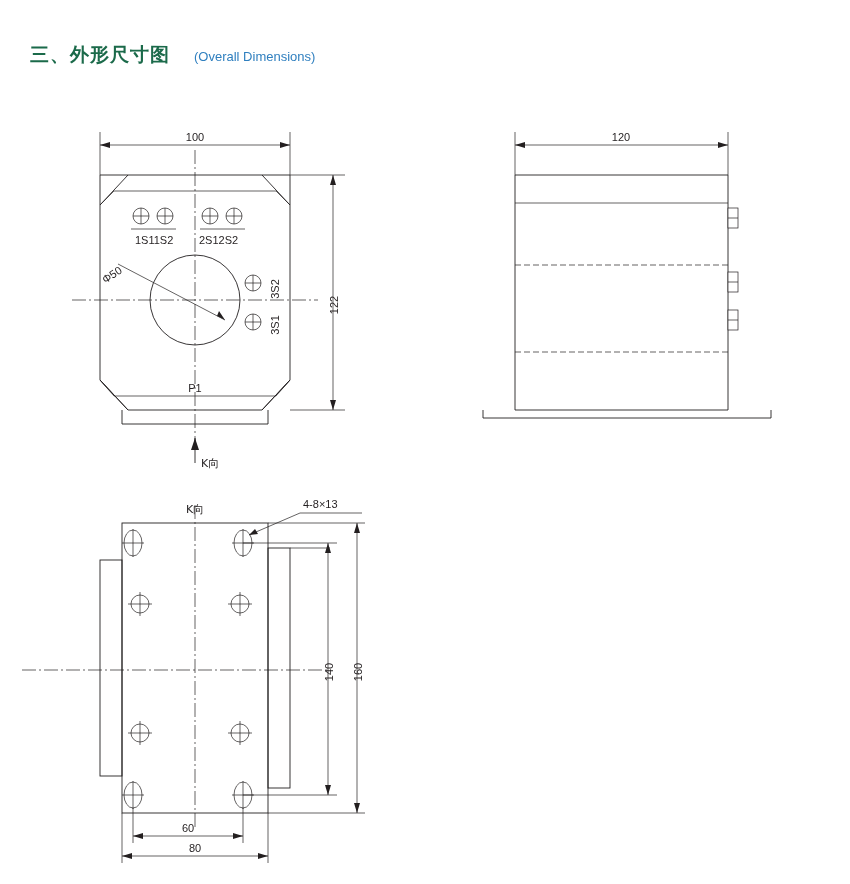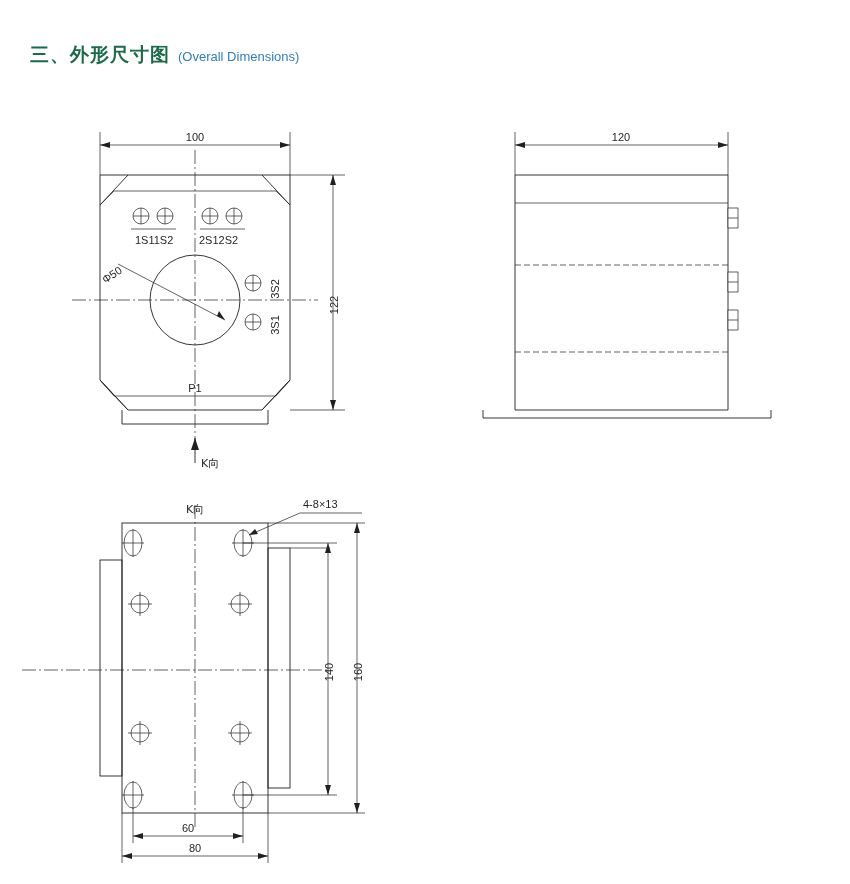--- a/index.html
+++ b/index.html
@@ -17,20 +17,21 @@
   }
 
   
   #heading {
     position: absolute;
     left: 30px;
     top: 30px;
     display: flex;
     align-items: baseline;
     white-space: nowrap;
+    gap: 16px;
   }
   #heading .cn {
     font-family: "DejaVu Sans", sans-serif;
     font-size: 19px;
     font-weight: bold;
     color: #1b6a4a;
     letter-spacing: 1px;
   }
   #heading .en {
     font-family: "Liberation Sans", sans-serif;

